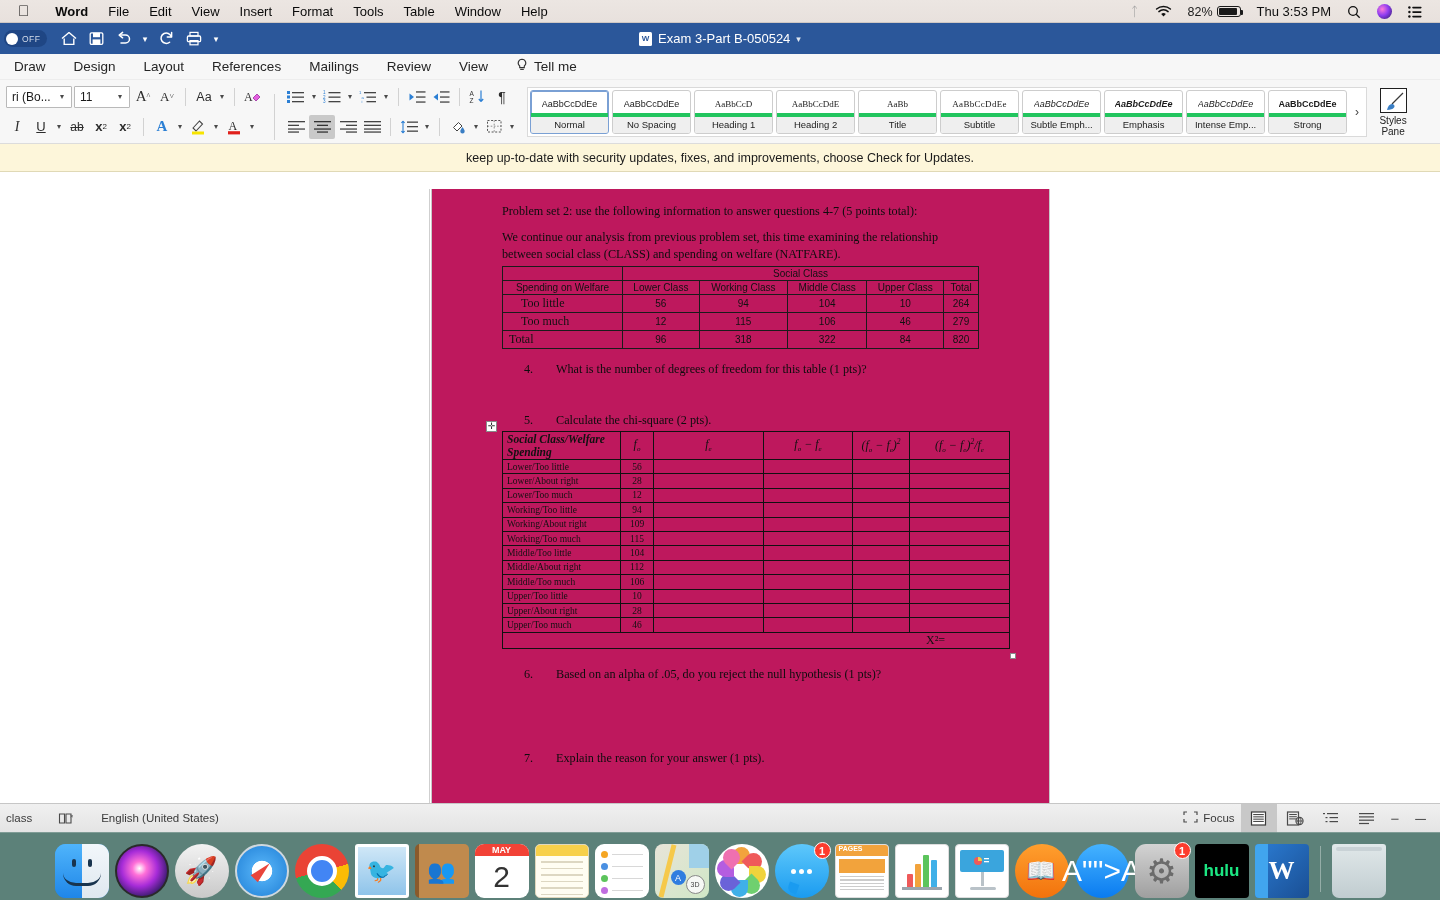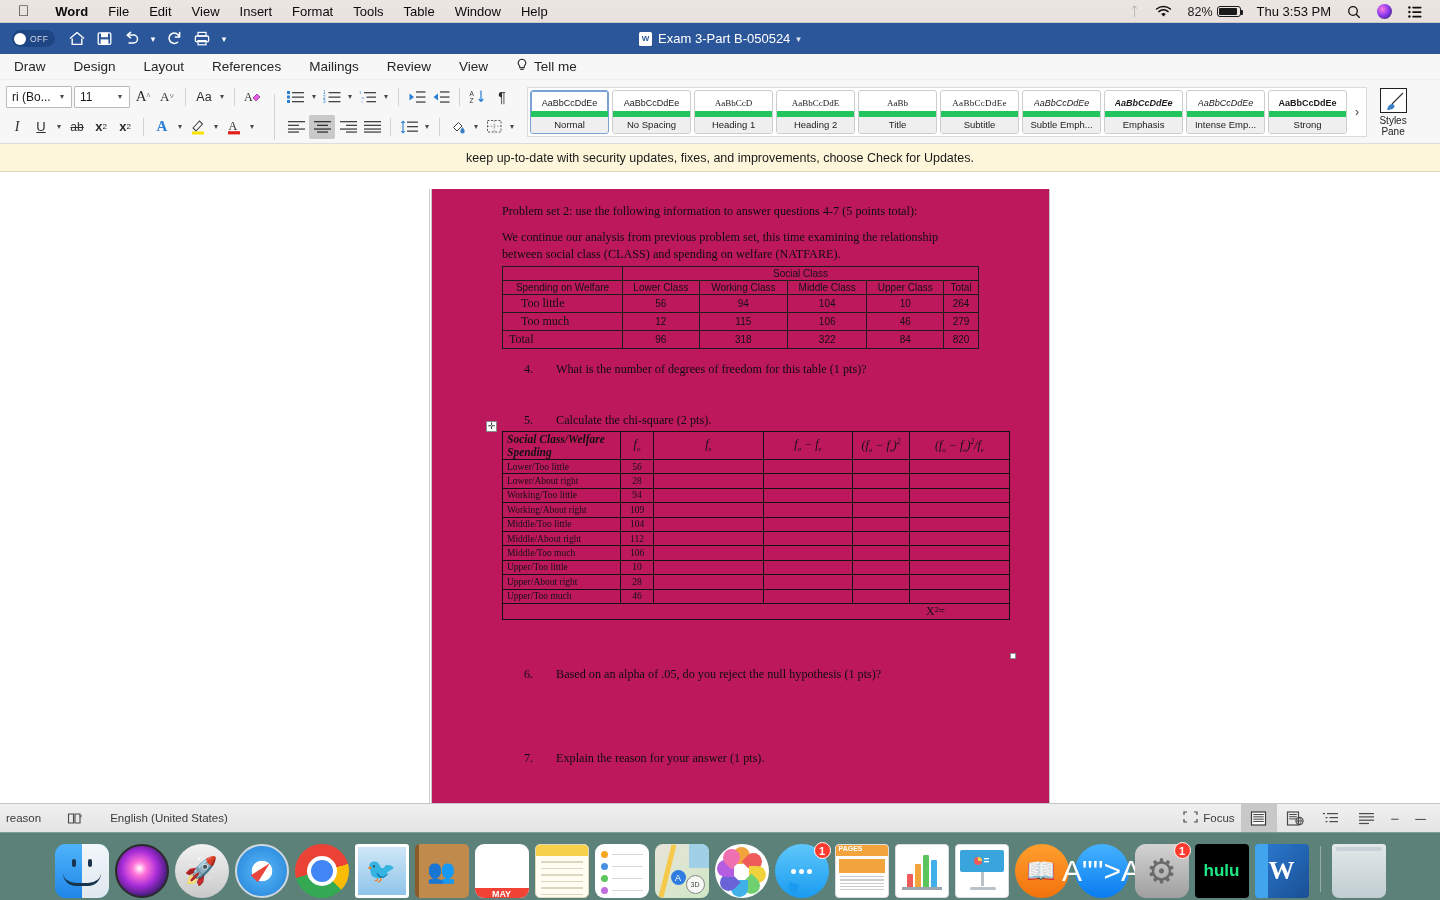--- a/index.html
+++ b/index.html
@@ -40,21 +40,21 @@
     background: #1a1a1a; border-radius: 1px; }
   .clock { font-size: 13px; color: #111; }
   .siri-glyph { width: 15px; height: 15px; border-radius: 50%;
     background: radial-gradient(circle at 35% 35%, #ff7ad9 0%, #8e3df0 45%, #2b1a5e 100%); }
 
   
   #wordtitle {
     height: 31px; background: #2b579a; color: #fff;
     display: flex; align-items: center; position: relative;
   }
-  #wordtitle .qat { display: flex; align-items: center; padding-left: 12px; gap: 2px; }
+  #wordtitle .qat { display: flex; align-items: center; padding-left: 4px; gap: 2px; }
   .toggle-pill {
     display: flex; align-items: center; background: #1f4684;
     border-radius: 9px; height: 17px; padding: 0 6px 0 2px; margin-right: 8px;
     font-size: 8.5px; letter-spacing: 0.5px; color: #d5ddea;
   }
   .toggle-pill .knob { width: 12px; height: 12px; border-radius: 50%; background: #fff;
     margin-right: 4px; }
   .qat-btn { width: 25px; height: 23px; display: flex; align-items: center;
     justify-content: center; font-size: 14px; color: #fff; }
   .qat-btn.narrow { width: 15px; font-size: 9px; }
@@ -120,21 +120,21 @@
   .styleitem {
     width: 79px; height: 44px; border: 1px solid #cdcdcd; border-radius: 3px;
     background: #fff; display: flex; flex-direction: column; align-items: center;
     justify-content: space-between; padding: 4px 0 0 0; flex: none;
   }
   .styleitem.active { border: 1px solid #7aa0d4; box-shadow: 0 0 0 1px #7aa0d4 inset; }
   .styleitem .preview { flex: 1; display: flex; align-items: center; justify-content: center;
     font-size: 9px; color: #1a1a1a; white-space: nowrap; overflow: hidden; }
   .styleitem .slabel {
     width: 100%; font-size: 9.5px; text-align: center; color: #222;
-    background: #efefef; border-top: 6px solid #22c55e; padding: 2px 0 3px;
+    background: #efefef; border-top: 4px solid #22c55e; padding: 2px 0 3px;
     border-radius: 0 0 2px 2px; white-space: nowrap; overflow: hidden;
   }
   .pv-normal { font-family:"Liberation Sans",sans-serif; font-size:9px; }
   .pv-h1 { font-family:"Liberation Serif",serif; color:#2e74b5; font-size:15px; }
   .pv-h2 { font-family:"Liberation Serif",serif; color:#2e74b5; font-size:12.5px; }
   .pv-title { font-family:"Liberation Serif",serif; color:#111; font-size:24px; }
   .pv-subtitle { font-family:"Liberation Serif",serif; color:#9a9a9a; font-size:9px; letter-spacing:.3px;}
   .pv-subtle { font-style: italic; color:#8e8e8e; font-size:9px; }
   .pv-emph { font-style: italic; color:#1a1a1a; font-size:9px; font-weight:600;}
   .pv-intense { font-style: italic; color:#5b9bd5; font-size:9px; }
@@ -268,21 +268,21 @@
     border-bottom:22px solid #e8453c; transform:rotate(45deg); position:relative;}
   .ic-chrome { border-radius:50%; background:
       conic-gradient(from -40deg,#ea4335 0deg 115deg,#fbbc05 115deg 175deg,#34a853 175deg 295deg,#ea4335 295deg 360deg);
     display:flex;align-items:center;justify-content:center;}
   .ic-chrome::after{content:"";width:22px;height:22px;border-radius:50%;background:#4285f4;border:4px solid #fff;}
   .ic-mail { background:linear-gradient(to bottom,#cfe7f7,#8fc4ea); border:3px solid #fff;
     display:flex;align-items:center;justify-content:center;font-size:24px;color:#7a5a2a;border-radius:3px;}
   .ic-contacts { background:linear-gradient(to right,#8a5a2b 0 8%,#c08a4d 8% 100%); border-radius:5px;
     display:flex;align-items:center;justify-content:center;font-size:23px;color:#9a6c34;}
   .ic-cal { background:#fff;border-radius:9px;overflow:hidden;display:flex;flex-direction:column;}
-  .ic-cal .cm{background:#f24236;color:#fff;font-size:9px;text-align:center;font-weight:bold;padding:1px 0;margin-top:44px;}
+  .ic-cal .cm{background:#f24236;color:#fff;font-size:9px;text-align:center;font-weight:bold;padding:1px 0;}
   .ic-cal .cd{flex:1;display:flex;align-items:center;justify-content:center;font-size:30px;color:#333;}
   .ic-notes { background:#fffdf2;border-radius:5px;border:1px solid #e0d8bd;overflow:hidden;}
   .ic-notes .nh{height:11px;background:#f7d04a;}
   .ic-notes .nl{height:1.5px;background:#ddd7c2;margin:5px 5px 0;}
   .ic-rem { background:#fff;border-radius:9px;padding:7px 6px;display:flex;flex-direction:column;gap:5px;}
   .ic-rem .rr{display:flex;align-items:center;gap:4px;}
   .ic-rem .rb{width:7px;height:7px;border-radius:50%;}
   .ic-rem .rl{flex:1;height:1.5px;background:#d8d8d8;}
   .ic-maps { background:linear-gradient(135deg,#e8e4d8,#cfe7c6); border-radius:8px; position:relative; overflow:hidden;}
   .ic-maps .road{position:absolute;background:#f6c94a;}
@@ -807,30 +807,46 @@
             </tr>
         <tr>
               <td class="lab">Lower/About right</td>
               <td class="num">28</td>
               <td></td>
               <td></td>
               <td></td>
               <td></td>
             </tr>
         <tr>
+              <td class="lab">Lower/Too much</td>
+              <td class="num">12</td>
+              <td></td>
+              <td></td>
+              <td></td>
+              <td></td>
+            </tr>
+        <tr>
               <td class="lab">Working/Too little</td>
               <td class="num">94</td>
               <td></td>
               <td></td>
               <td></td>
               <td></td>
             </tr>
         <tr>
               <td class="lab">Working/About right</td>
               <td class="num">109</td>
+              <td></td>
+              <td></td>
+              <td></td>
+              <td></td>
+            </tr>
+        <tr>
+              <td class="lab">Working/Too much</td>
+              <td class="num">115</td>
               <td></td>
               <td></td>
               <td></td>
               <td></td>
             </tr>
         <tr>
               <td class="lab">Middle/Too little</td>
               <td class="num">104</td>
               <td></td>
               <td></td>
@@ -894,21 +910,21 @@
         <span class="qnum">7.</span>
         <span class="qtxt">Explain the reason for your answer (1 pts).</span>
       </div>
 
     </div>
   </div>
 </div>
 
 <div id="statusbar">
   <div class="sb-left">
-    <span class="sb-item">reason</span>
+    <span class="sb-item">class</span>
     <span class="sb-item">
       <svg width="17" height="13" viewBox="0 0 17 13">
           <path d="M1.5 2 h5 v9 h-5 z M8 2 h5 v9 h-5 z" stroke="#4a4a4a" stroke-width="1.1" fill="none"></path>
           <text x="12" y="6" font-size="6" fill="#4a4a4a" font-family="Liberation Sans, sans-serif">×</text>
         </svg>
     </span>
     <span class="sb-item">English (United States)</span>
   </div>
   <div class="sb-right">
     <span class="sb-item">

